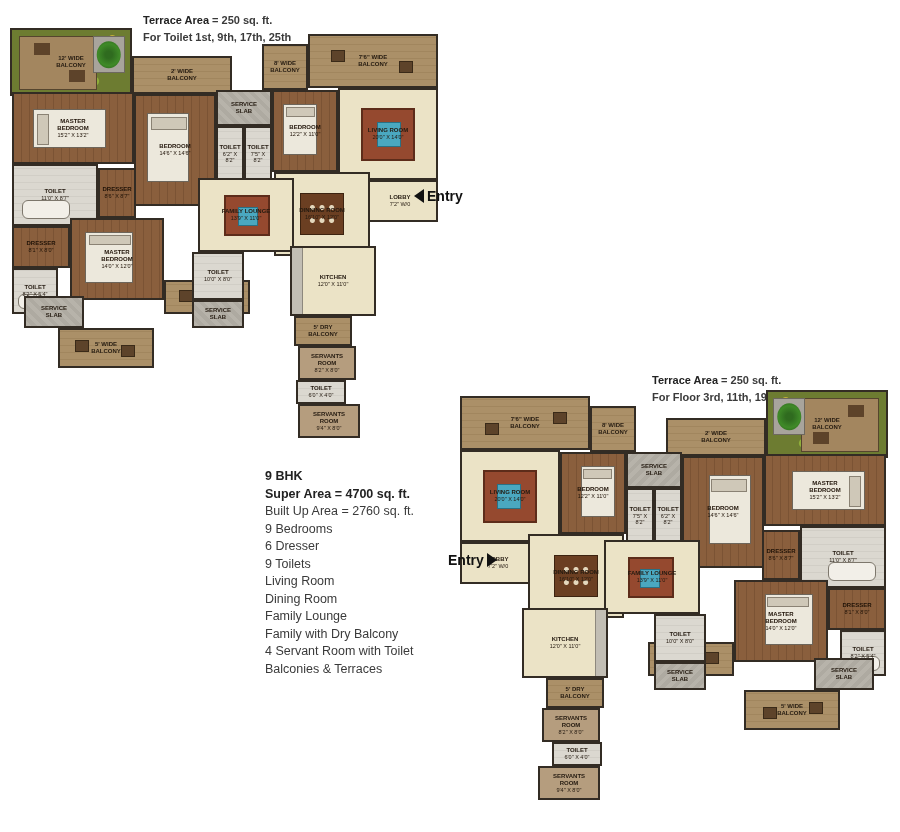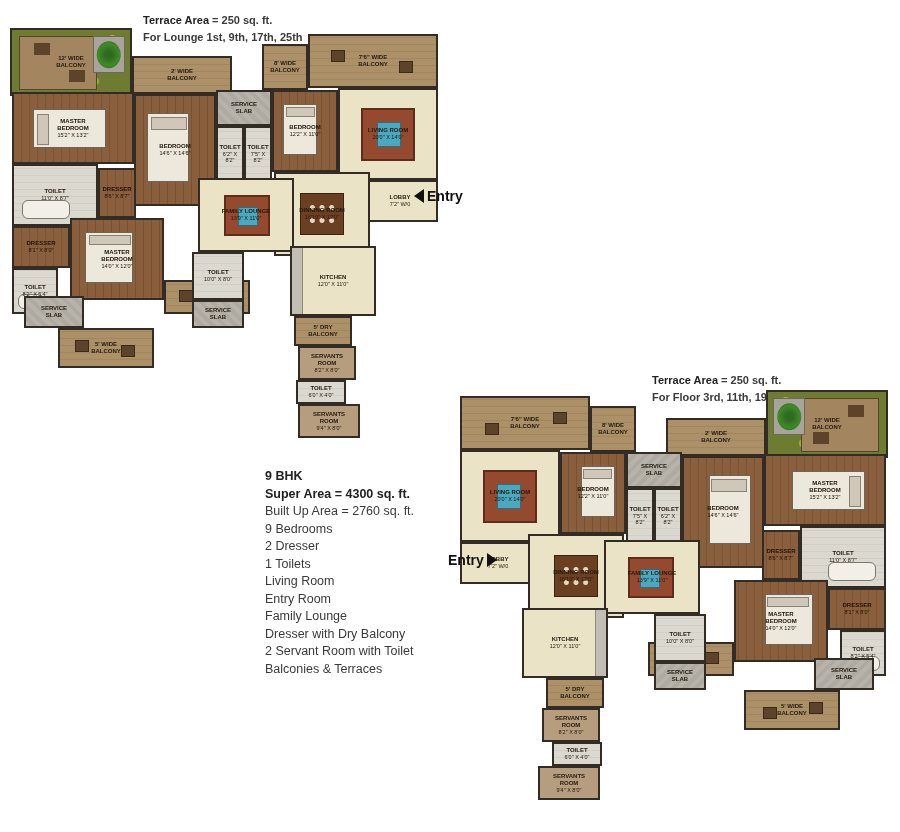--- a/index.html
+++ b/index.html
@@ -78,44 +78,44 @@
 </head>
 <body>
 
 <div id="page">
 
   <div class="note" style="left:143px;top:12px;">
     <div>
       <b>Terrace Area</b>
       <span>= 250 sq. ft.</span>
     </div>
-    <div>For Lounge 1st, 9th, 17th, 25th</div>
+    <div>For Toilet 1st, 9th, 17th, 25th</div>
   </div>
 
   <div class="note" style="left:652px;top:372px;z-index:1;">
     <div>
       <b>Terrace Area</b>
       <span>= 250 sq. ft.</span>
     </div>
     <div>For Floor 3rd, 11th, 19th</div>
   </div>
 
   <div class="specs" style="left:265px;top:468px;">
     <div class="t1">9 BHK</div>
-    <div class="t2">Super Area = 4300 sq. ft.</div>
+    <div class="t2">Super Area = 4700 sq. ft.</div>
     <div>
         <div>Built Up Area = 2760 sq. ft.</div>
         <div>9 Bedrooms</div>
-        <div>2 Dresser</div>
-        <div>1 Toilets</div>
+        <div>6 Dresser</div>
+        <div>9 Toilets</div>
         <div>Living Room</div>
-        <div>Entry Room</div>
+        <div>Dining Room</div>
         <div>Family Lounge</div>
-        <div>Dresser with Dry Balcony</div>
-        <div>2 Servant Room with Toilet</div>
+        <div>Family with Dry Balcony</div>
+        <div>4 Servant Room with Toilet</div>
         <div>Balconies &amp; Terraces</div>
       </div>
   </div>
 
   <div class="plan" style="left:10px;top:28px;">
       <div class="room t-terrace" style="left: 0px; top: 0px; width: 122px; height: 68px;">
         <div class="f f-deck"></div>
         <div class="f-tree"></div>
         <div class="lbl">
           <div class="rl">12' WIDE

